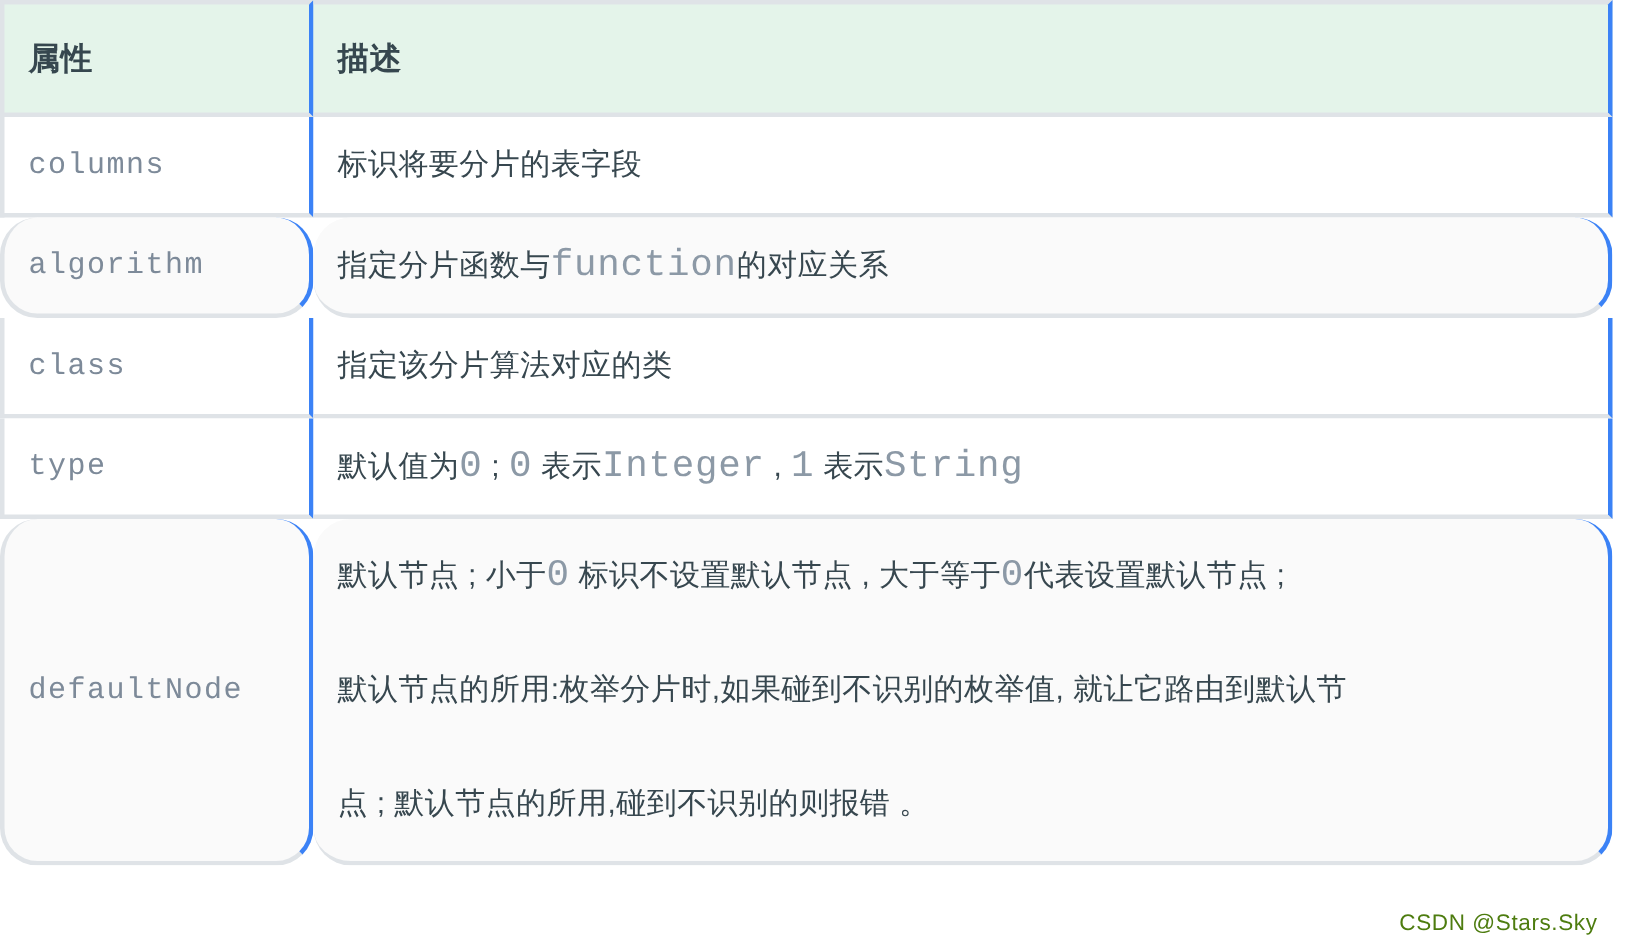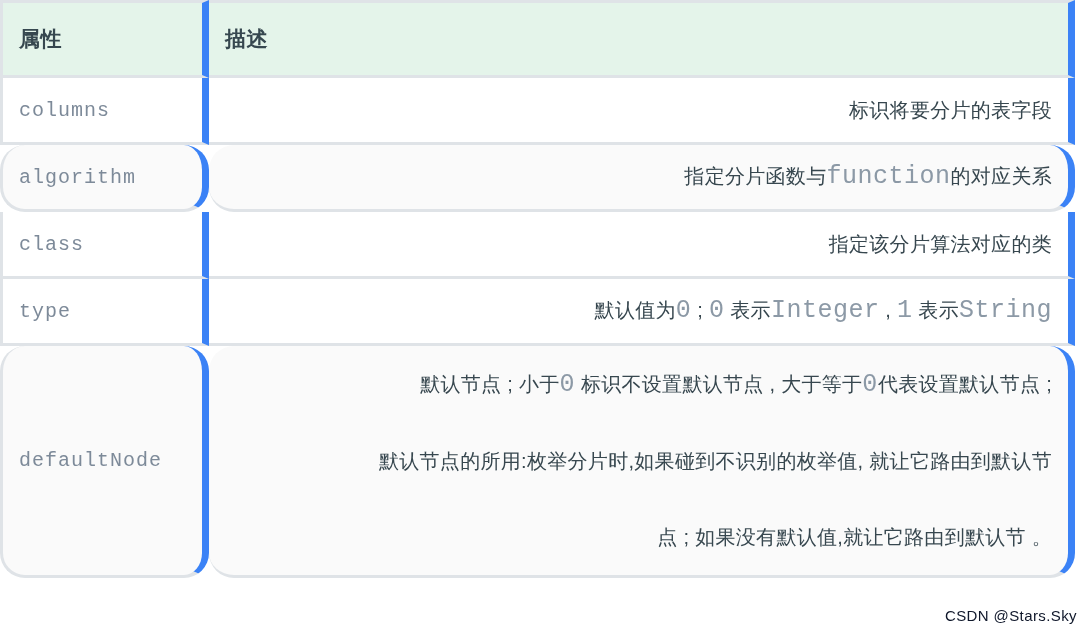--- a/index.html
+++ b/index.html
@@ -30,21 +30,21 @@
     margin: 0;
     table-layout: fixed;
     background: #ffffff;
   }
 
   table.attr-table col.col-attr  { width: 209px; }
   table.attr-table col.col-desc  { width: 866px; }
 
   table.attr-table th,
   table.attr-table td {
-    border-right: 7px solid #3b82f6;
+    border-right: 3px solid #3b82f6;
     border-bottom: 3px solid #dfe3e7;
     vertical-align: middle;
     padding: 0 16px;
     box-sizing: border-box;
   }
   table.attr-table tr > th:first-child,
   table.attr-table tr > td:first-child {
     border-left: 3px solid #dfe3e7;
   }
   table.attr-table thead th {
@@ -87,42 +87,41 @@
     font-size: 20px;
     color: #37474f;
     line-height: 1.35;
     letter-spacing: 0.3px;
   }
 
   .desc-cell .line {
     display: block;
     margin: 0;
     padding: 0;
-    text-align: right;
   }
   tbody tr.tall .desc-cell .line {
     line-height: 76px;
   }
 
   code.inline-code {
     font-family: "Liberation Mono", "DejaVu Sans Mono", monospace;
     font-size: 25px;
     color: #8c99a6;
     letter-spacing: 0.5px;
     background: transparent;
     padding: 0;
   }
 
   .watermark {
     position: absolute;
-    right: 8px;
+    right: 20px;
     bottom: 7px;
     font-family: "Liberation Sans", "DejaVu Sans", sans-serif;
     font-size: 15px;
-    color: #0f172a;
+    color: #4d7c0f;
     letter-spacing: 0.4px;
     pointer-events: none;
     user-select: none;
   }
 </style>
 </head>
 <body>
 
 <div class="table-wrap">
 
@@ -160,21 +159,21 @@
           <td class="attr-cell">type</td>
           <td class="desc-cell">
             <span class="line"><span>默认值为</span><code class="inline-code">0</code><span> ; </span><code class="inline-code">0</code><span> 表示</span><code class="inline-code">Integer</code><span> , </span><code class="inline-code">1</code><span> 表示</span><code class="inline-code">String</code></span>
           </td>
         </tr>
         <tr class="striped tall">
           <td class="attr-cell">defaultNode</td>
           <td class="desc-cell">
             <span class="line"><span>默认节点 ; 小于</span><code class="inline-code">0</code><span> 标识不设置默认节点 , 大于等于</span><code class="inline-code">0</code><span>代表设置默认节点 ;</span></span>
             <span class="line"><span>默认节点的所用:枚举分片时,如果碰到不识别的枚举值, 就让它路由到默认节</span></span>
-            <span class="line"><span>点 ; 如果没有默认值,就让它路由到默认节 。</span></span>
+            <span class="line"><span>点 ; 默认节点的所用,碰到不识别的则报错 。</span></span>
           </td>
         </tr>
       </tbody>
   </table>
 
   <div class="watermark">CSDN @Stars.Sky</div>
 
 </div>
 
 </body></html>

